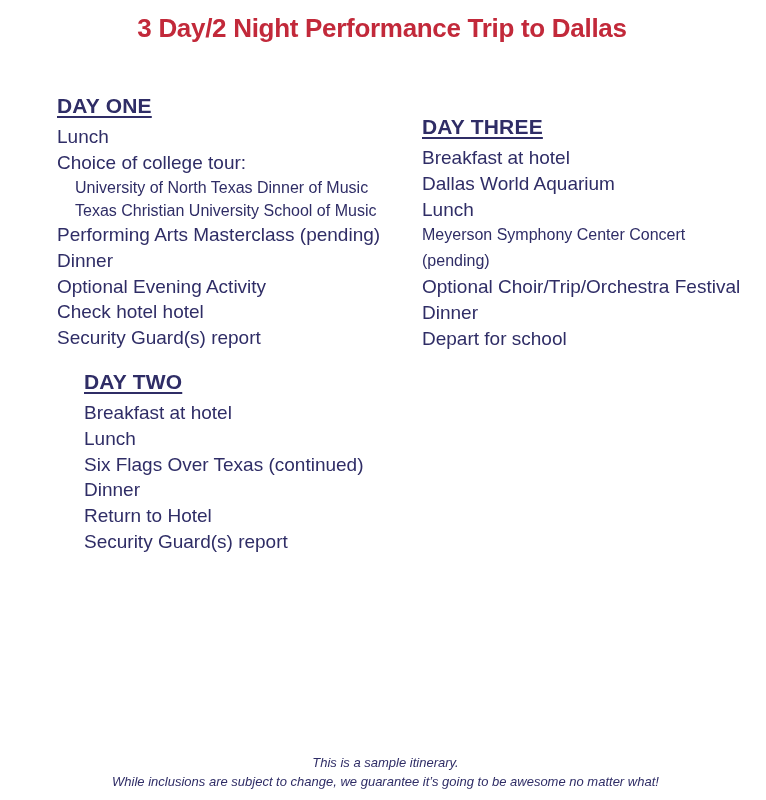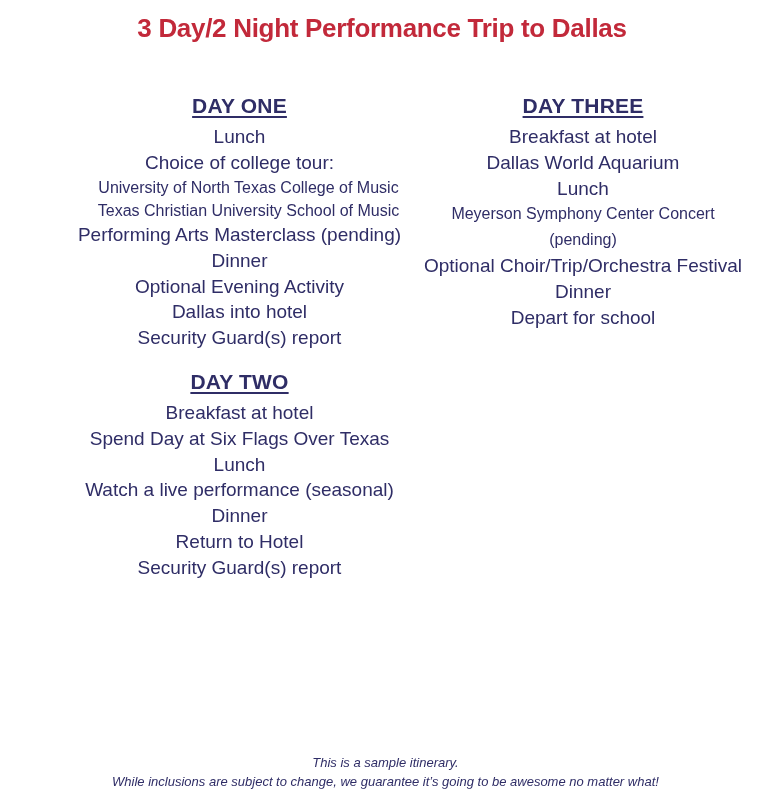--- a/index.html
+++ b/index.html
@@ -27,26 +27,25 @@
     font-size: 26px;
     font-weight: 700;
     letter-spacing: -0.3px;
     color: var(--red);
   }
   .columns {
     display: flex;
     margin-top: 49px;
     padding-left: 57px;
     padding-right: 20px;
-    text-align: center;
   }
   .col { display: block; }
   .col.left { width: 365px; flex: 0 0 365px; }
-  .col.right { flex: 1; }
-  .section + .section { margin-top: 18px; }
+  .col.right { flex: 1; margin-top: 21px; }
+  .section + .section { margin-top: 18px; margin-left: 27px; }
   .day-heading {
     font-size: 21px;
     font-weight: 700;
     color: var(--navy);
     text-decoration: underline;
     text-decoration-thickness: 2px;
     text-underline-offset: 3px;
     letter-spacing: 0.2px;
     line-height: 26px;
     margin-bottom: 5px;
@@ -84,34 +83,33 @@
 <div class="page">
 
   <div class="page-title">3 Day/2 Night Performance Trip to Dallas</div>
 
   <div class="columns">
     <div class="col left">
         <div class="section">
           <div class="day-heading">DAY ONE</div>
           <div class="item">Lunch</div>
           <div class="item">Choice of college tour:</div>
-          <div class="item sub">University of North Texas College of Music</div>
+          <div class="item sub">University of North Texas Dinner of Music</div>
           <div class="item sub">Texas Christian University School of Music</div>
           <div class="item">Performing Arts Masterclass (pending)</div>
           <div class="item">Dinner</div>
           <div class="item">Optional Evening Activity</div>
-          <div class="item">Dallas into hotel</div>
+          <div class="item">Check hotel hotel</div>
           <div class="item">Security Guard(s) report</div>
         </div>
         <div class="section">
           <div class="day-heading">DAY TWO</div>
           <div class="item">Breakfast at hotel</div>
-          <div class="item">Spend Day at Six Flags Over Texas</div>
           <div class="item">Lunch</div>
-          <div class="item">Watch a live performance (seasonal)</div>
+          <div class="item">Six Flags Over Texas (continued)</div>
           <div class="item">Dinner</div>
           <div class="item">Return to Hotel</div>
           <div class="item">Security Guard(s) report</div>
         </div>
       </div>
     <div class="col right">
         <div class="section">
           <div class="day-heading">DAY THREE</div>
           <div class="item">Breakfast at hotel</div>
           <div class="item">Dallas World Aquarium</div>

